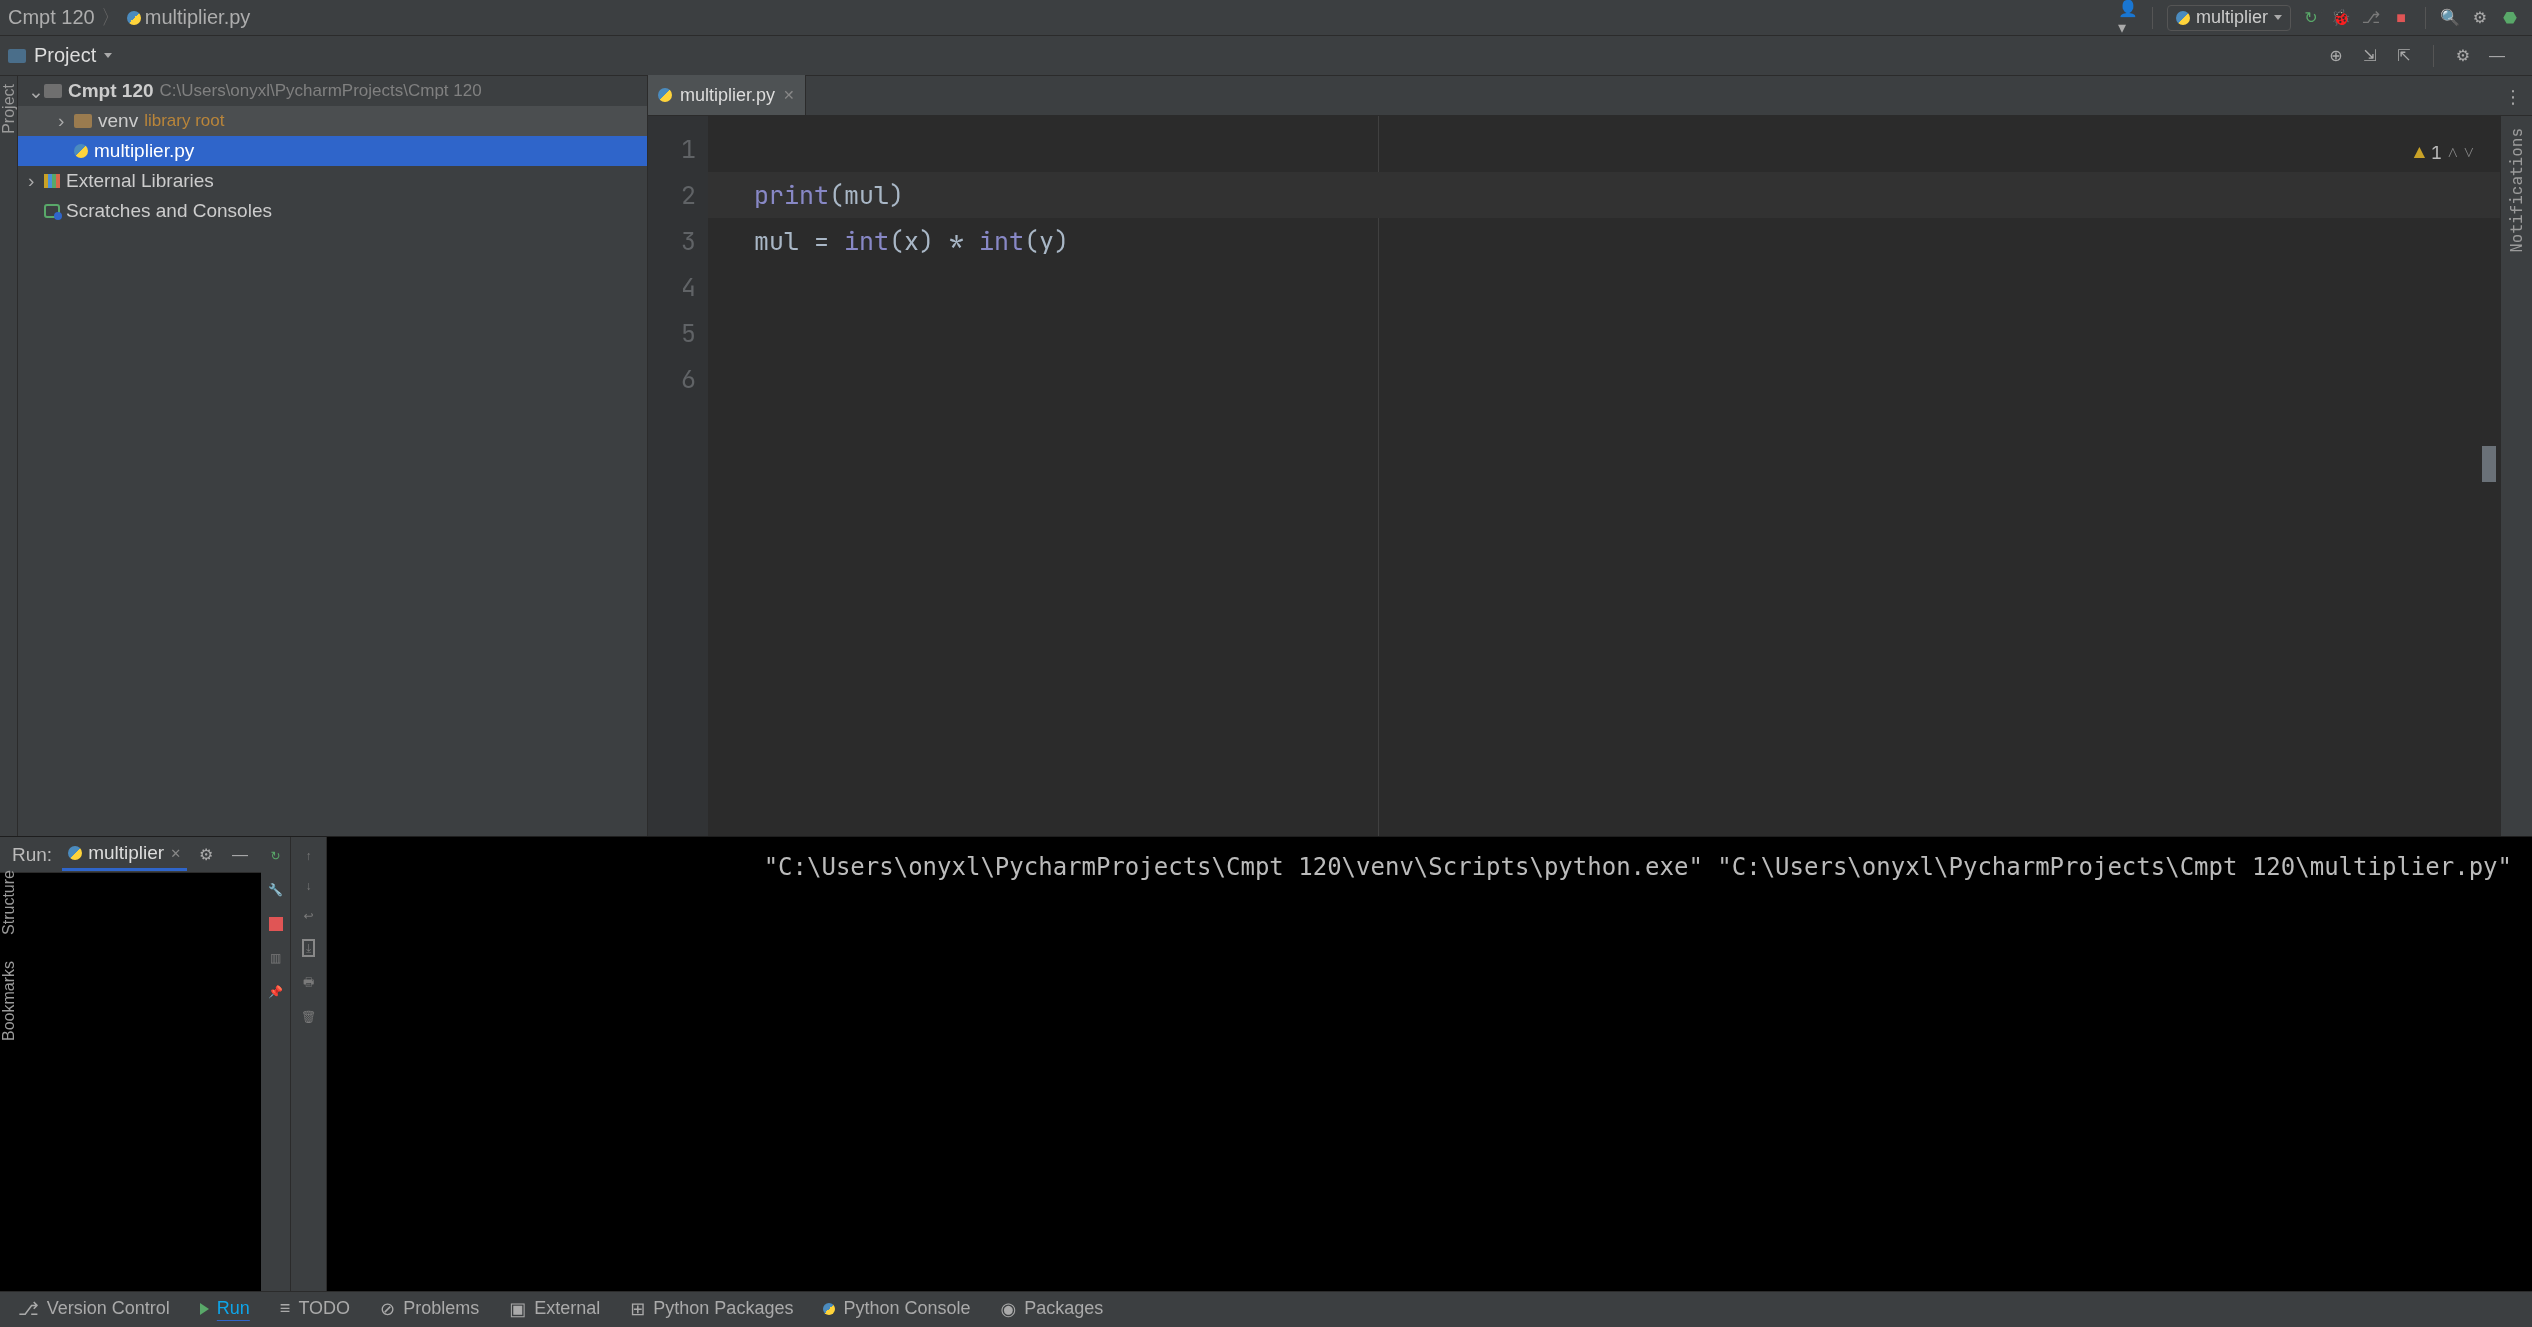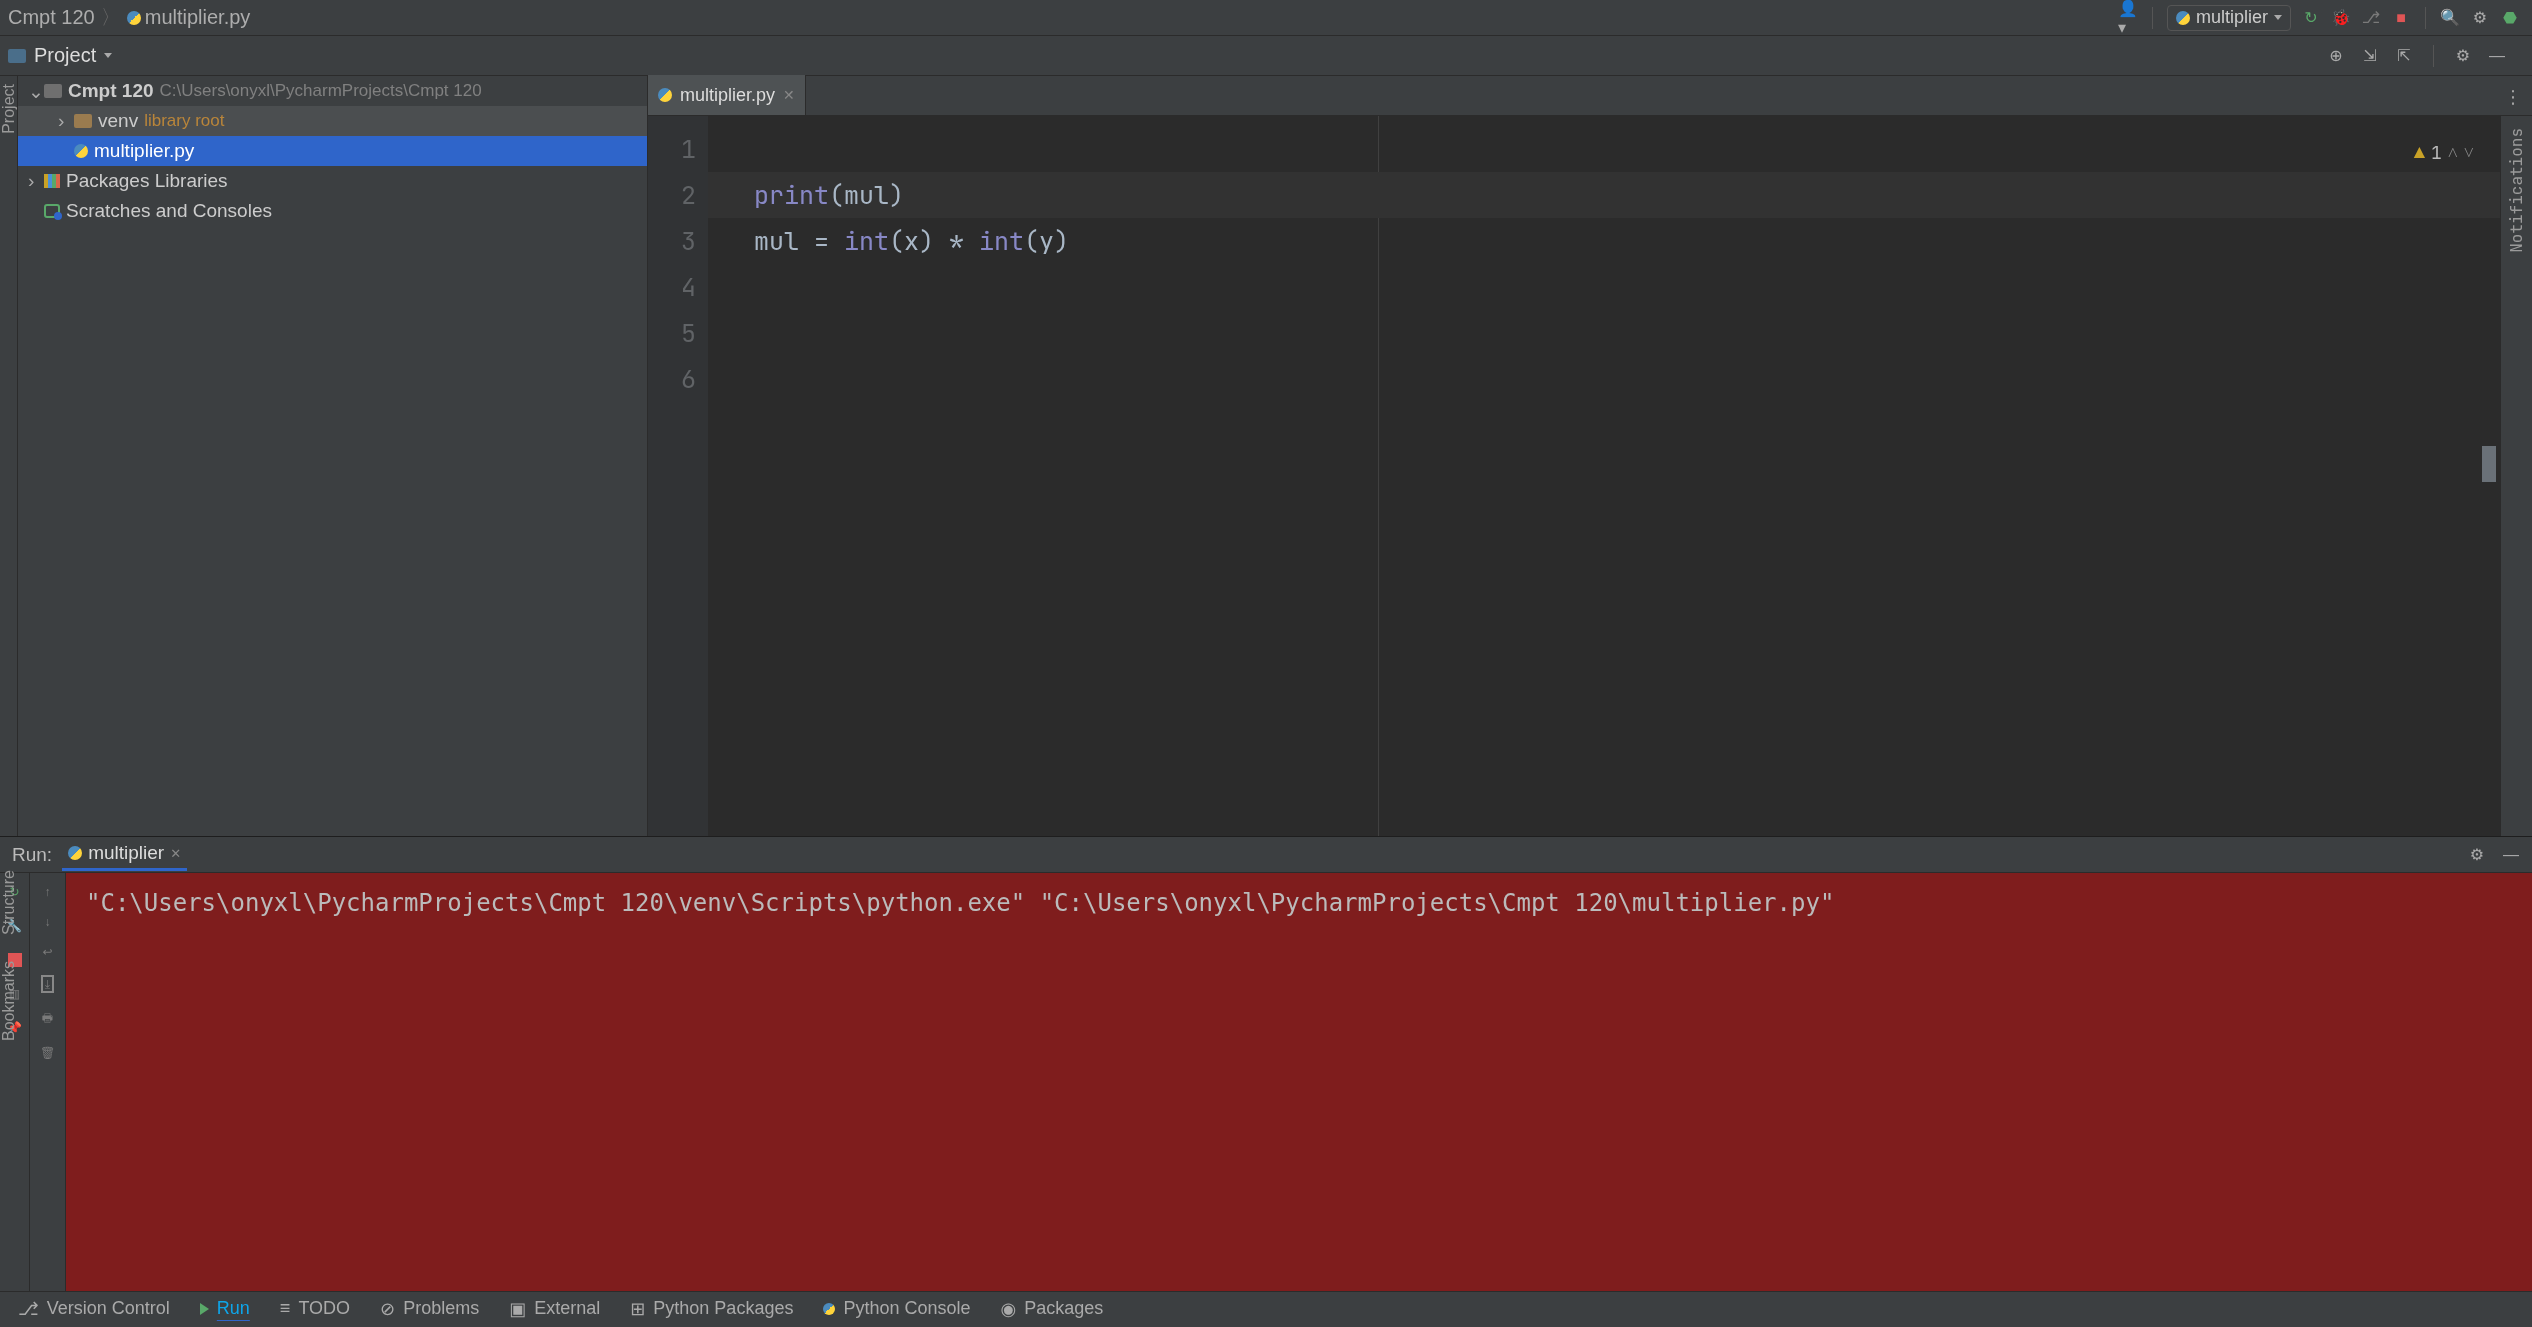--- a/index.html
+++ b/index.html
@@ -65,21 +65,21 @@
 .k-builtin { color:#8888c6; }
 .k-paren { color:#a9b7c6; }
 .caret-col { position:absolute; left:670px; top:0; bottom:0; width:1px; background:#404040; }
 .insp { position:absolute; top:14px; right:26px; display:flex; align-items:center; gap:6px; font-size:18px; color:#bbb; z-index:2;}
 .warn-tri { color:#c9a227; }
 .chev-up, .chev-dn { color:#888; }
 .right-rail { width:32px; background:#3c3f41; border-left:1px solid #2b2b2b; display:flex; flex-direction:column; align-items:center; padding-top:12px; gap:20px; }
 .mini-mark { position:absolute; right:4px; top:330px; width:14px; height:36px; background:#a9b7c6; opacity:.5; }
 
 
-.runpanel { height:455px; background:#7f1d1d; border-top:1px solid #1e1e1e; display:flex; flex-direction:column; }
+.runpanel { height:455px; background:#000000; border-top:1px solid #1e1e1e; display:flex; flex-direction:row;text-align:right; }
 .runhead { height:36px; background:#3c3f41; display:flex; align-items:center; padding:0 12px; gap:10px; border-bottom:1px solid #2b2b2b; }
 .runhead .title { font-size:19px; color:#bbb; }
 .runtab { display:flex; align-items:center; gap:6px; font-size:19px; color:#ddd; padding:4px 6px; border-bottom:3px solid #2f65ca; }
 .runtab .close-x { color:#888; font-size:13px; }
 .runhead-right { margin-left:auto; display:flex; align-items:center; gap:16px; }
 .runbody { flex:1; display:flex; }
 .runrail-1 { width:30px; background:#3c3f41; display:flex; flex-direction:column; align-items:center; gap:20px; padding-top:12px; border-right:1px solid #2b2b2b; }
 .runrail-2 { width:36px; background:#3c3f41; display:flex; flex-direction:column; align-items:center; gap:16px; padding-top:12px; border-right:1px solid #2b2b2b; }
 .sq { width:14px; height:14px; }
 .console { flex:1; font-family:Consolas,monospace; font-size:24px; line-height:36px; color:#bbb; padding:12px 20px; white-space:pre; }
@@ -160,21 +160,21 @@
       <span>venv</span>
       <span class="lib-tag">library root</span>
     </div>
     <div class="tree-row sel-blue" style="padding-left:56px">
       <span class="py-dot"></span>
       <span>multiplier.py</span>
     </div>
     <div class="tree-row">
       <span class="chev">›</span>
       <span class="libs-icn"></span>
-      <span>Packages Libraries</span>
+      <span>External Libraries</span>
     </div>
     <div class="tree-row" style="padding-left:26px">
       <span class="scratch-icn"></span>
       <span>Scratches and Consoles</span>
     </div>
   </div>
 
   <div class="editor-wrap">
     <div class="tabstrip">
       <div class="tab">

